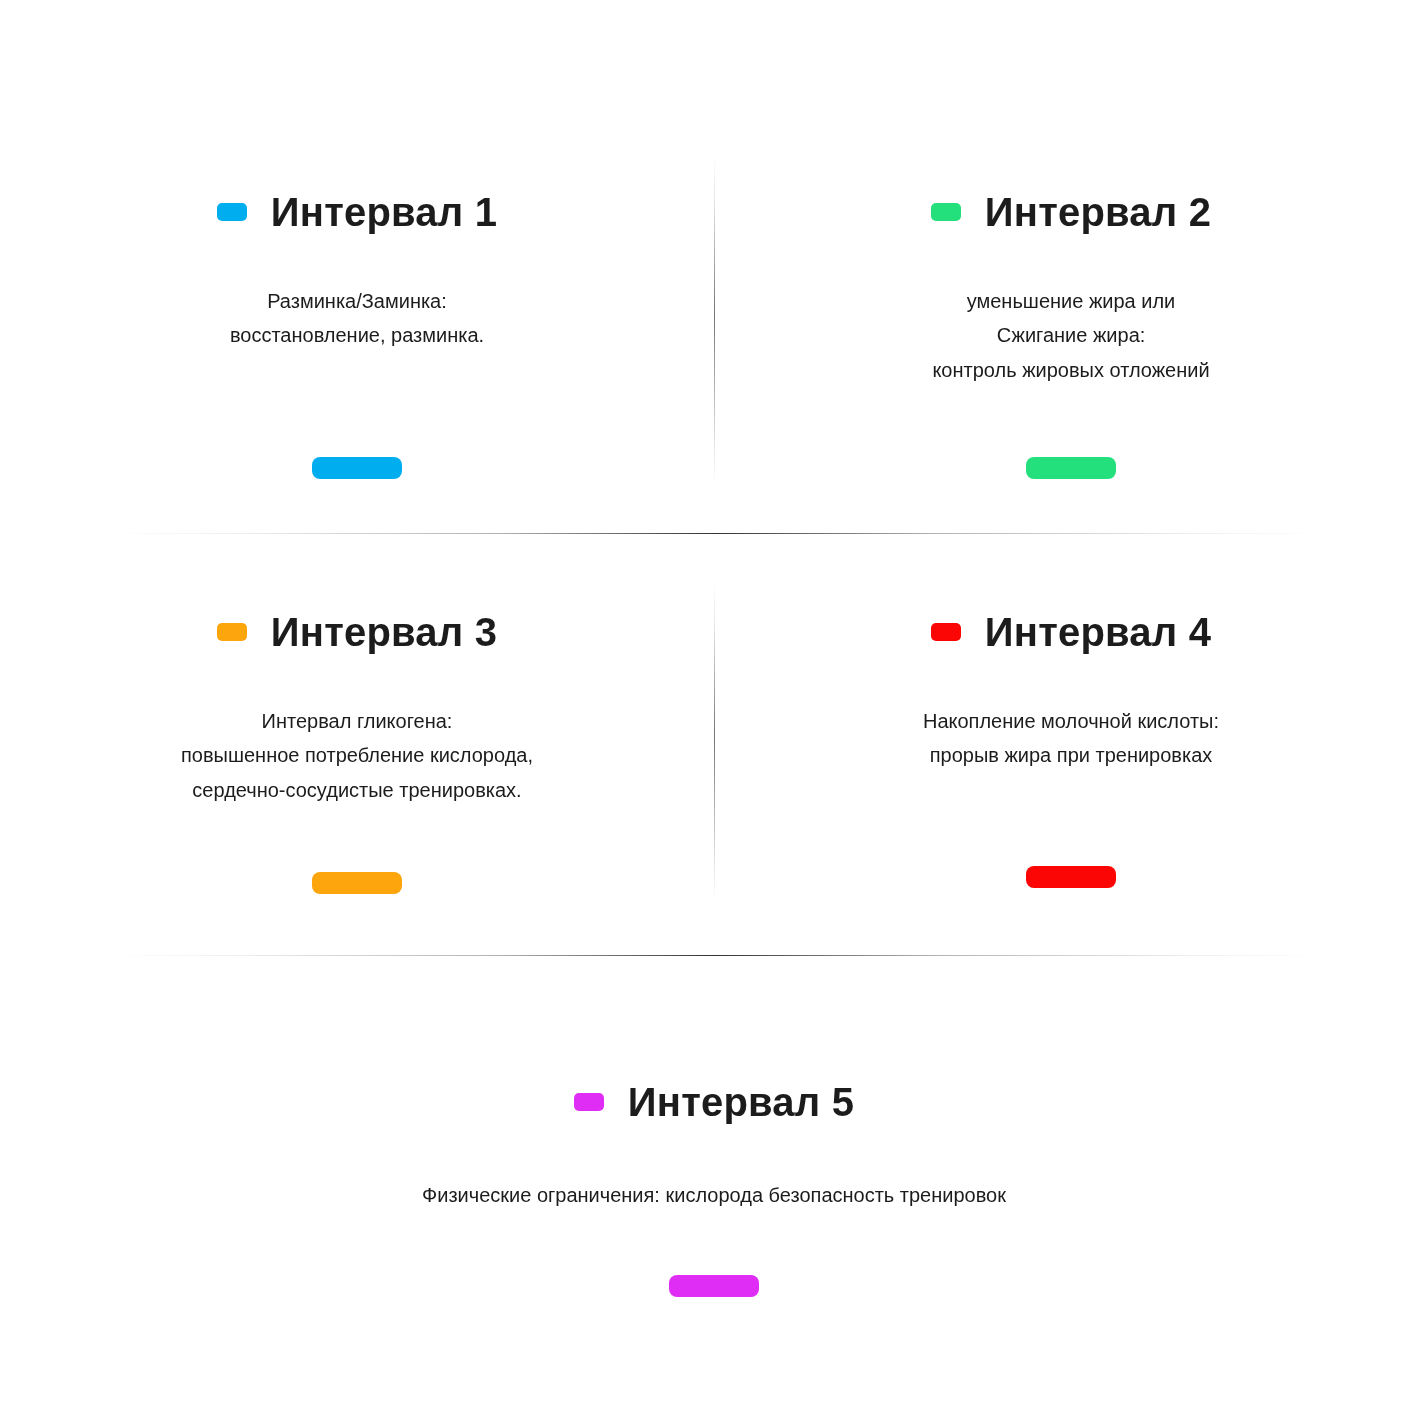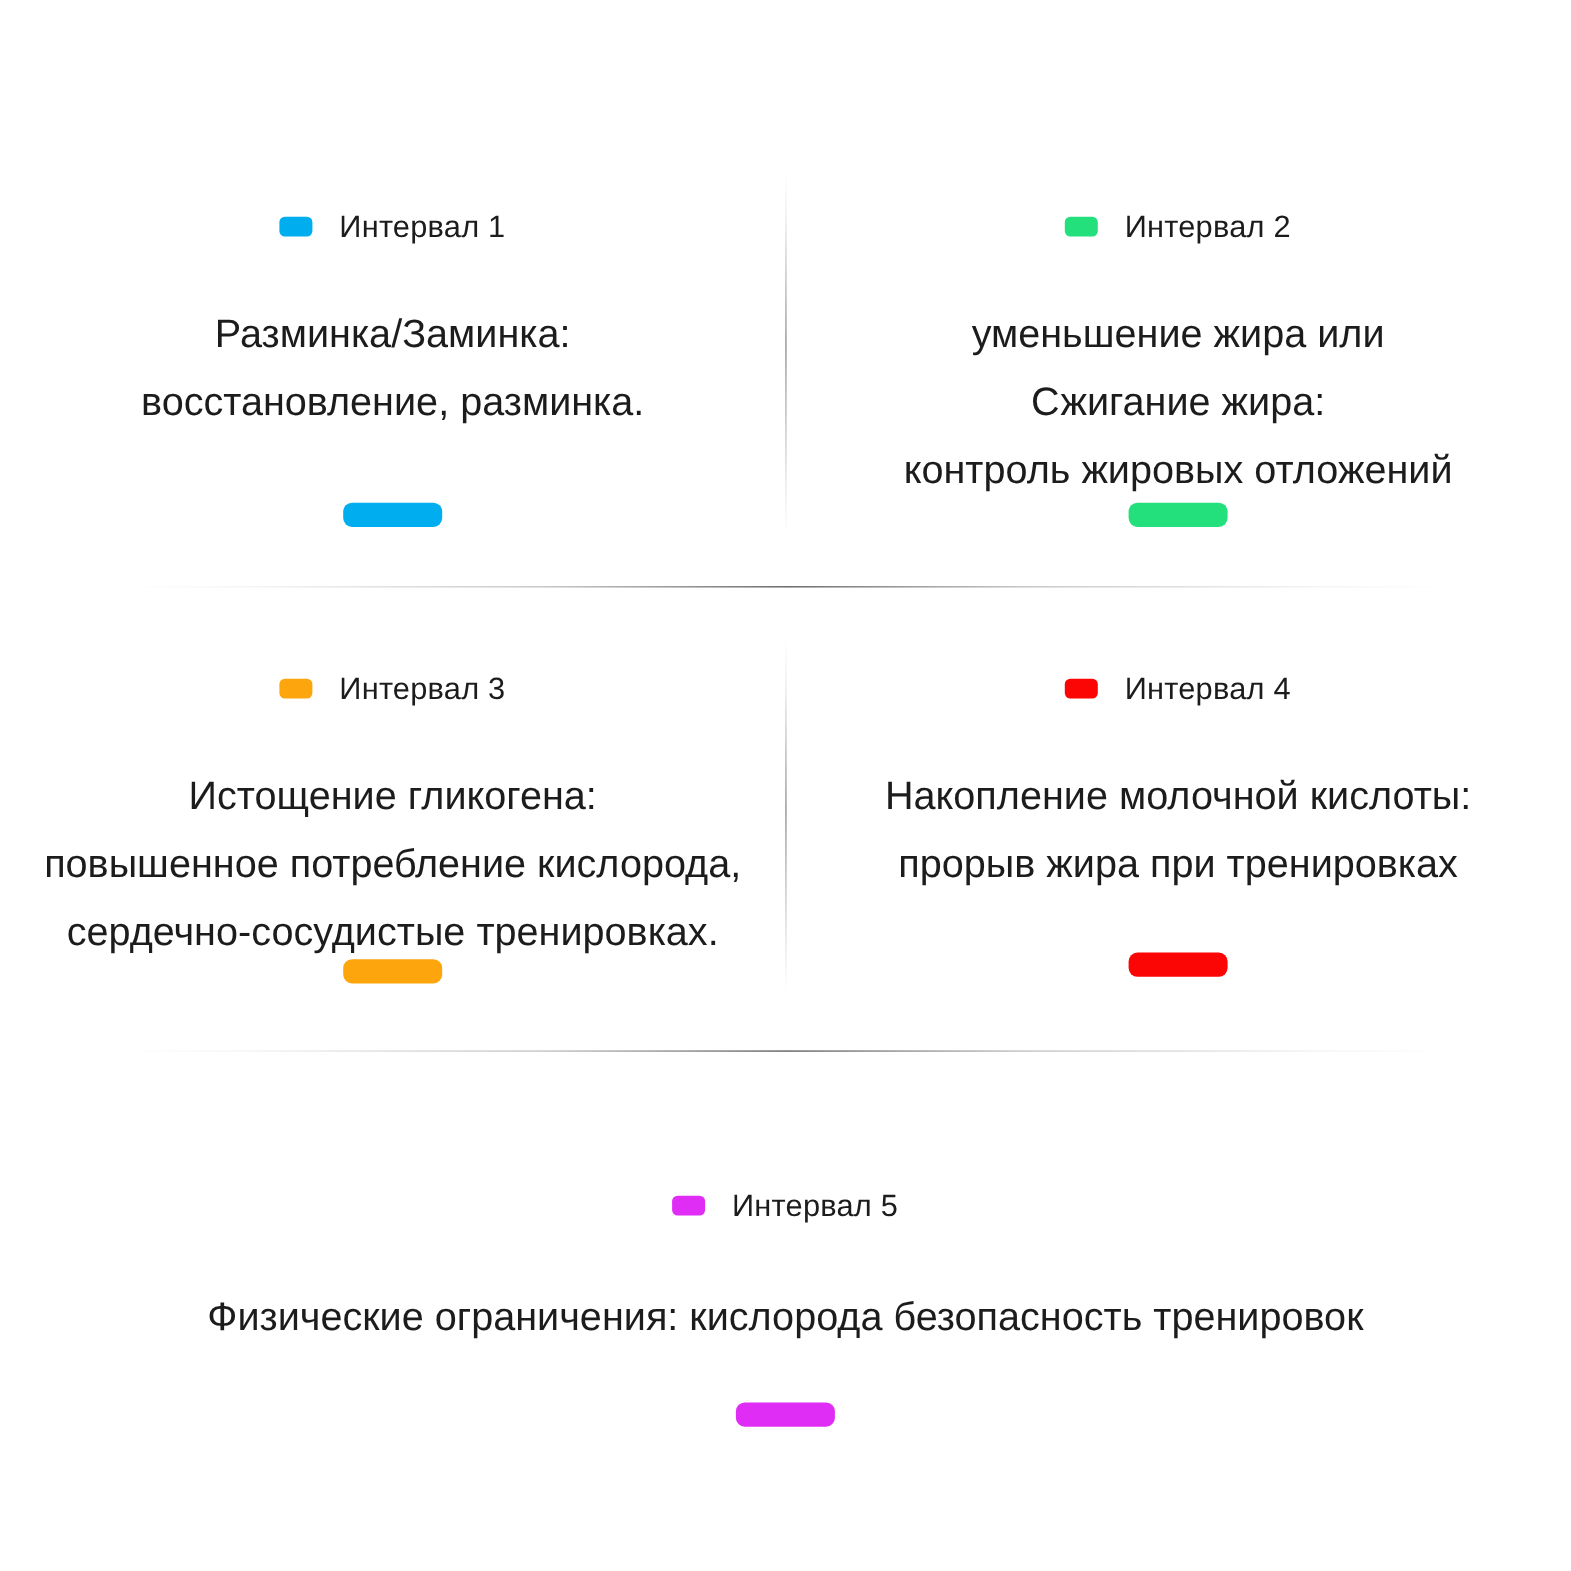--- a/index.html
+++ b/index.html
@@ -59,33 +59,33 @@
     margin-top: 42px;
   }
   .swatch {
     display: block;
     width: 30px;
     height: 18px;
     border-radius: 5px;
     flex: 0 0 auto;
   }
   .card-title {
-    font-size: 28px;
-    font-weight: 400;
+    font-size: 40px;
+    font-weight: 700;
     letter-spacing: 0.2px;
     color: #1c1c1c;
     white-space: nowrap;
     line-height: 1;
   }
 
   
   .card-body {
     margin-top: 52px;
     text-align: center;
-    font-size: 36px;
+    font-size: 20px;
     font-weight: 400;
     line-height: 1.72;
     color: #1c1c1c;
     max-width: 660px;
   }
   .cell-wide .card-body {
     max-width: 1300px;
     margin-top: 56px;
   }
   .card-body .line { display: block; white-space: nowrap; }
@@ -180,21 +180,21 @@
   </div>
 
   <div class="row row-2">
 
     <div class="cell">
       <div class="card-head">
         <span class="swatch" style="background-color: rgb(252, 165, 12);"></span>
         <span class="card-title">Интервал 3</span>
       </div>
       <div class="card-body">
-        <span class="line">Истощение гликогена:</span>
+        <span class="line">Интервал гликогена:</span>
         <span class="line">повышенное потребление кислорода,</span>
         <span class="line">сердечно-сосудистые тренировках.</span>
       </div>
       <div class="pill-wrap pill-c3">
         <span class="pill" style="background-color: rgb(252, 165, 12);"></span>
       </div>
     </div>
 
     <div class="cell">
       <div class="card-head">

